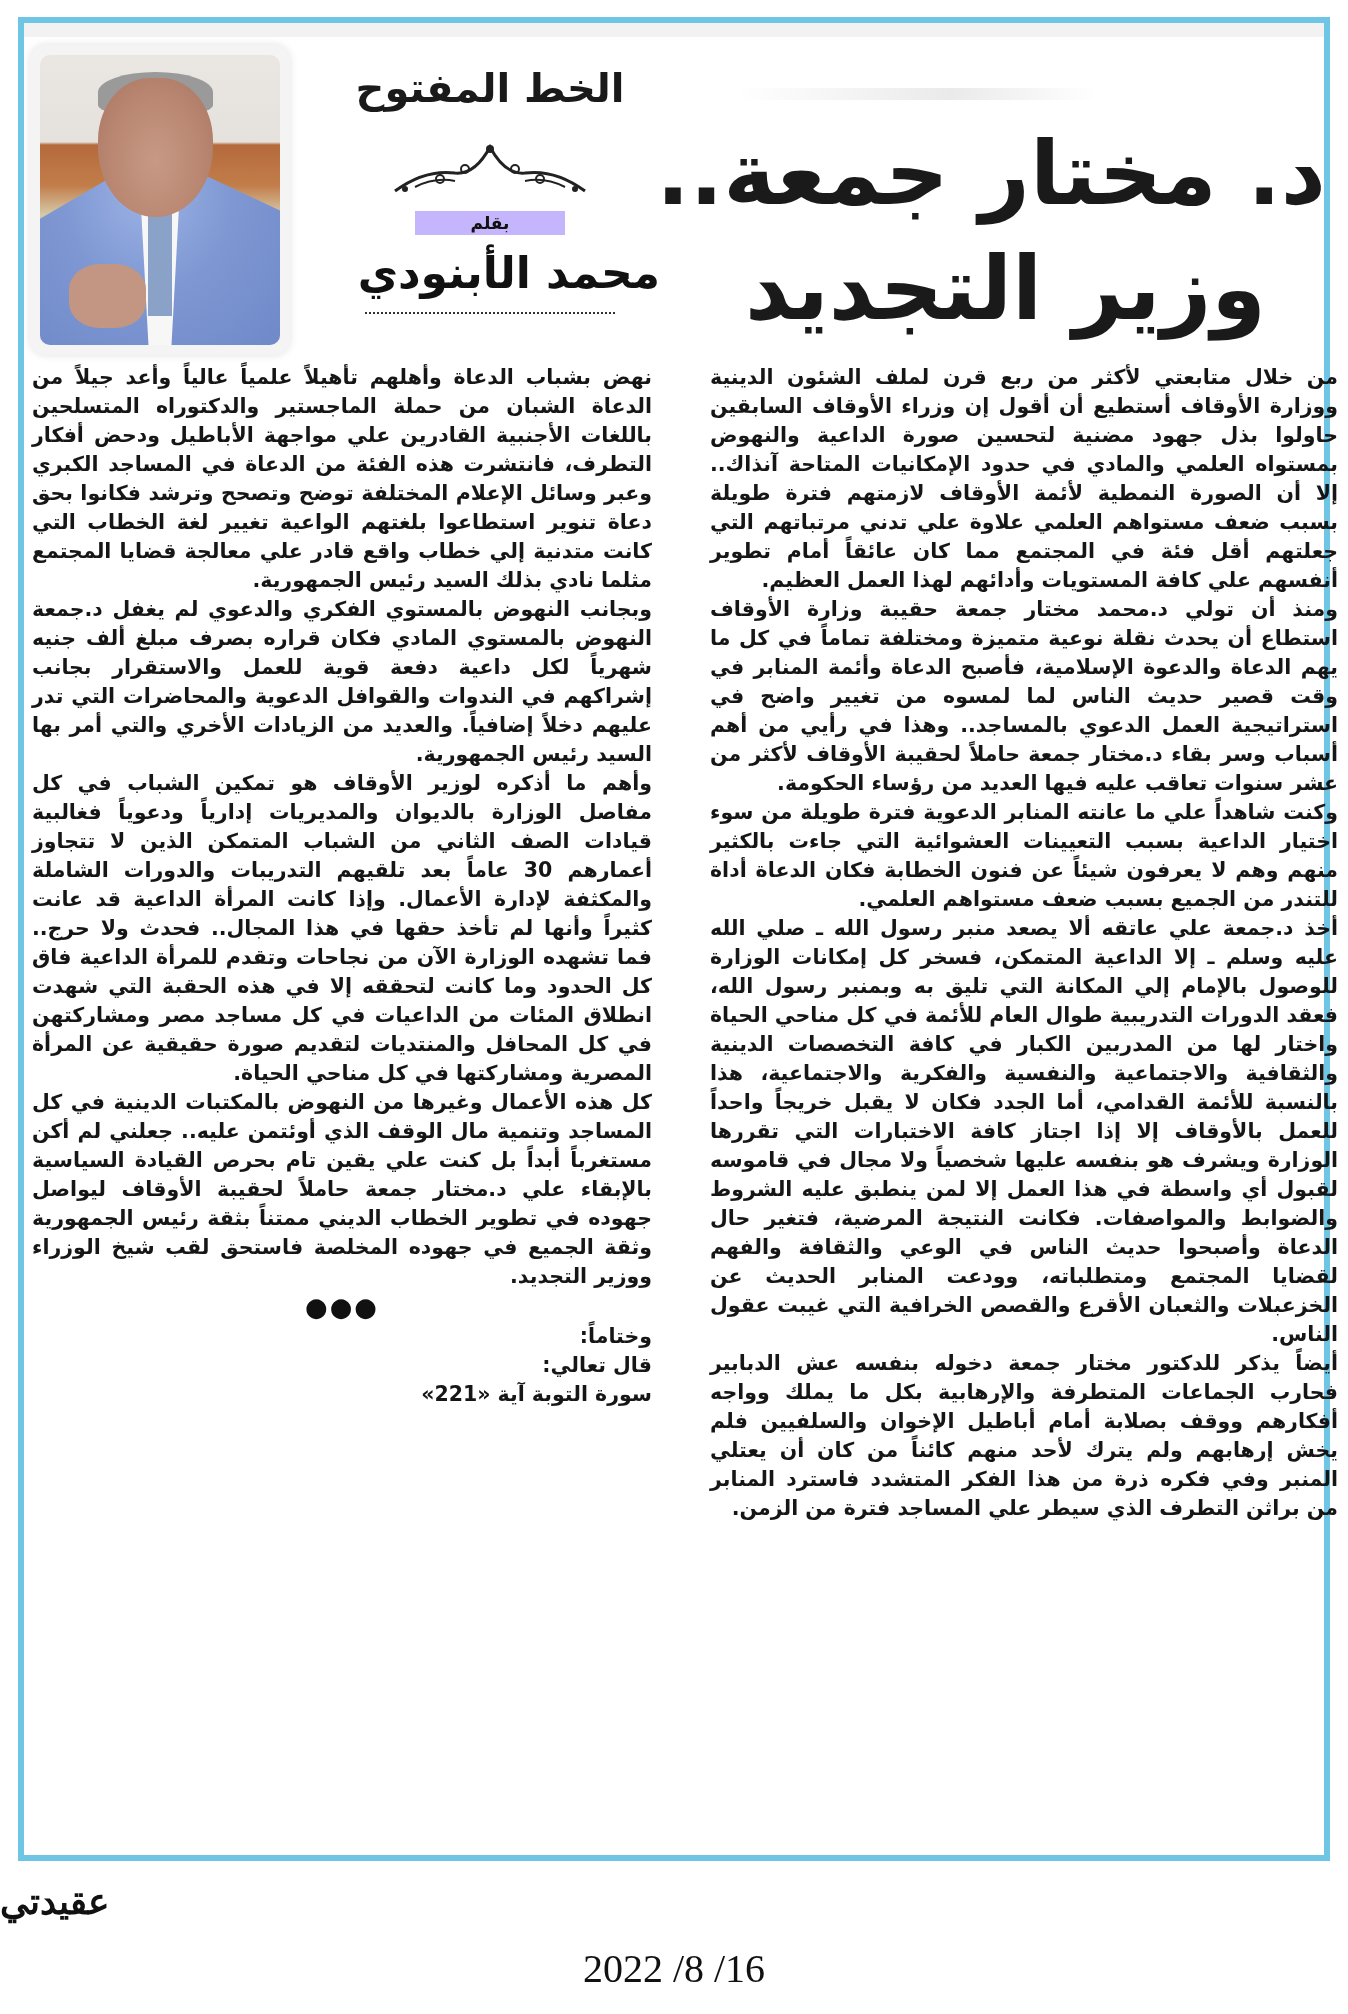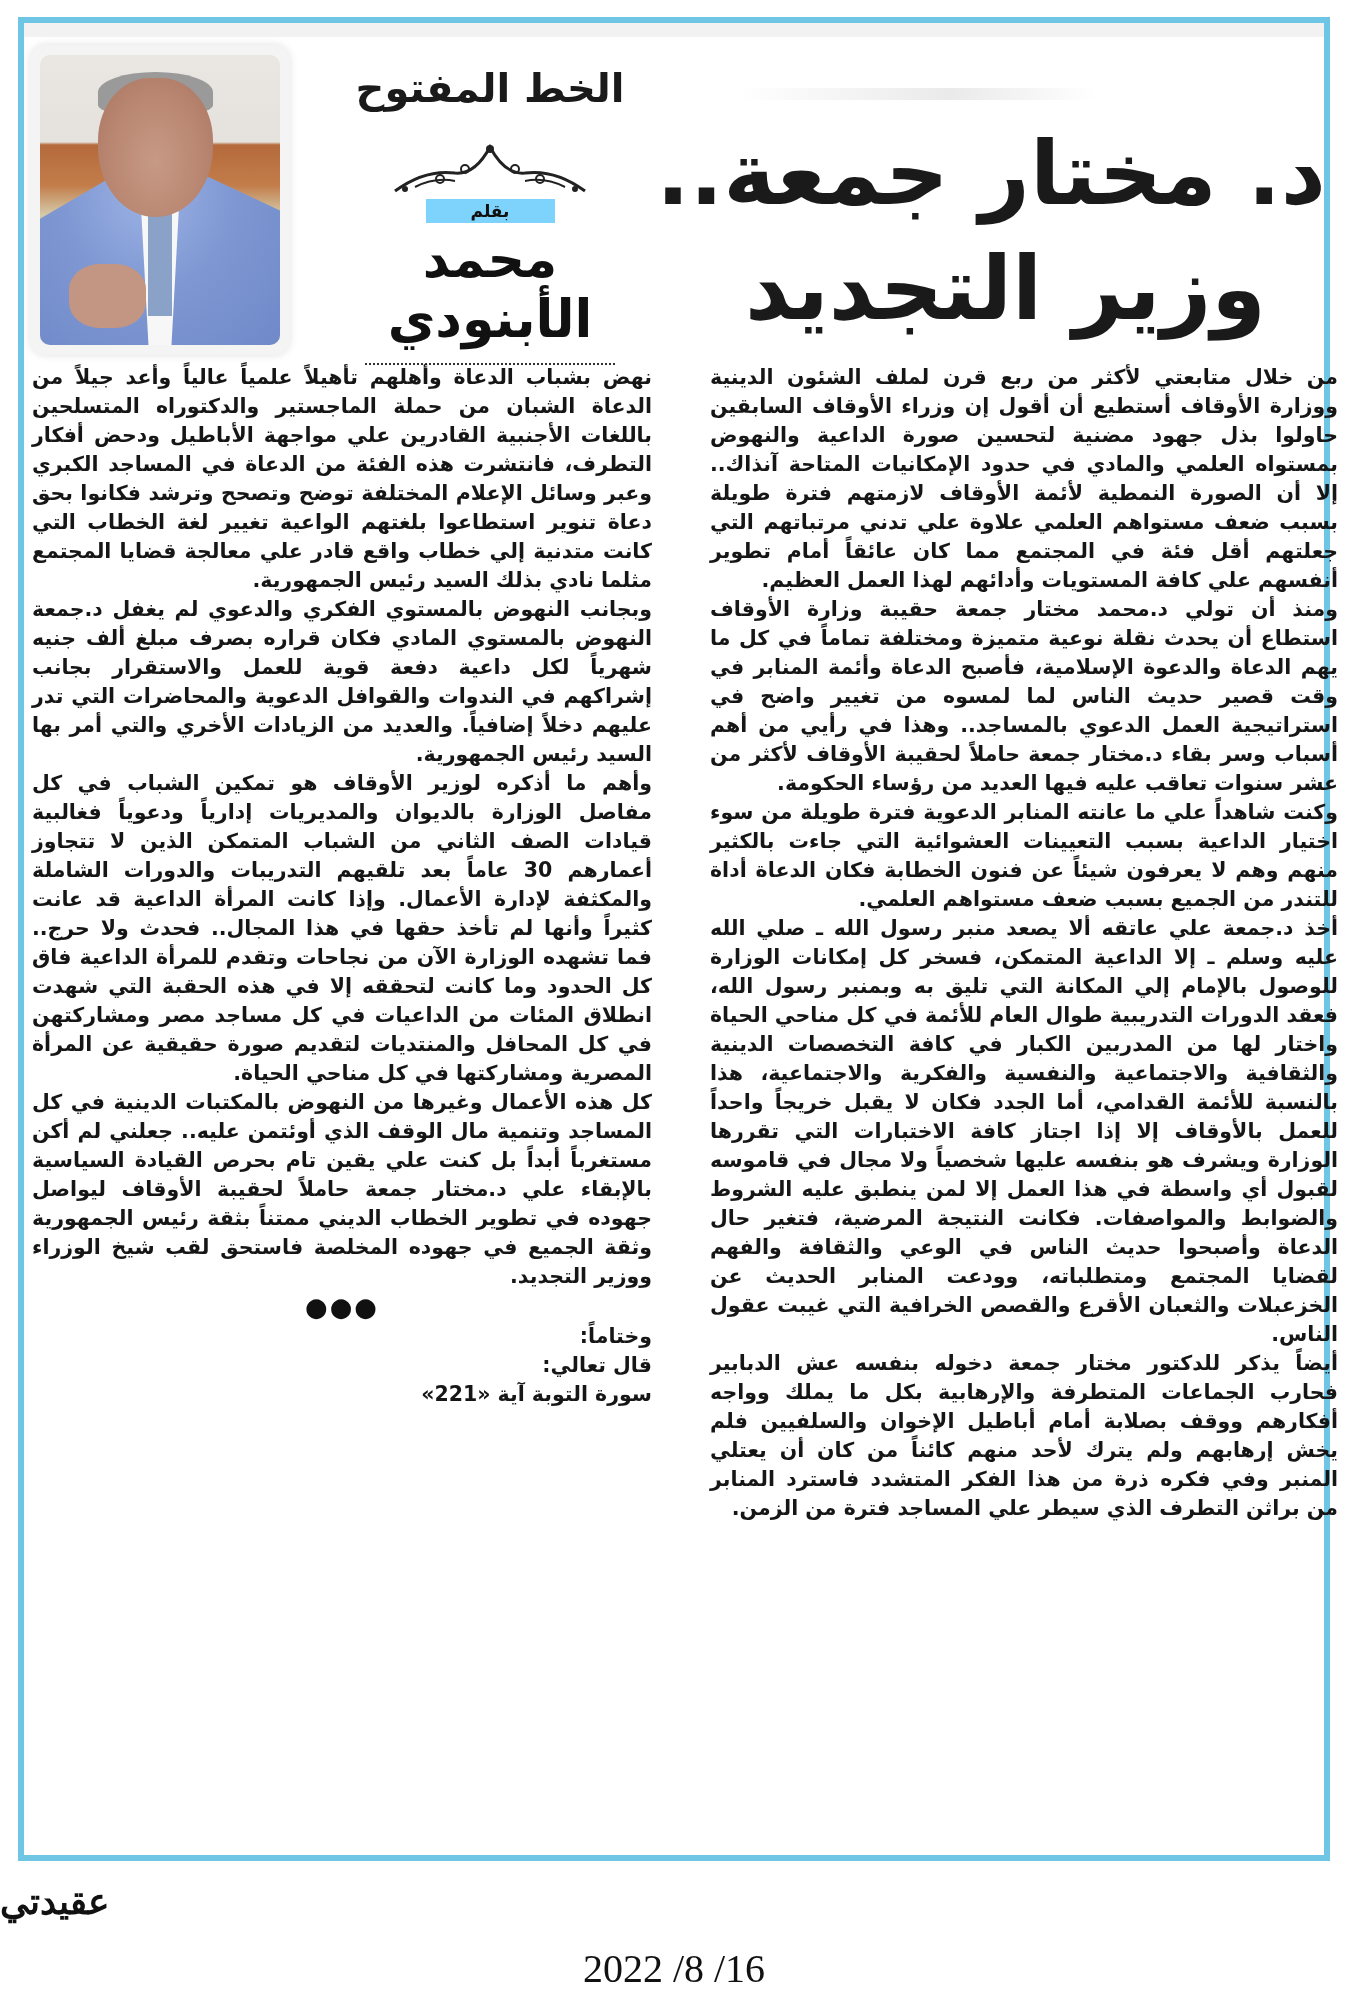--- a/index.html
+++ b/index.html
@@ -32,24 +32,24 @@
   .colhead {
     position: absolute; left: 320px; top: 40px; width: 340px; direction: rtl; text-align: center;
   }
   .colhead .section {
     font-weight: bold; font-size: 40px; color: #1a1a1a; margin-top: 25px; letter-spacing: -1px;
   }
   .colhead .ornament {
     margin: 28px auto 0; width: 210px; height: 60px;
   }
   .colhead .by {
-    margin: 0 auto; width: 129px; background: #7dd3fc; font-size: 17px; font-weight: bold; padding: 2px 0;
+    margin: 12px auto; width: 150px; background: #c4b5fd; font-size: 17px; font-weight: bold; padding: 2px 0;
   }
   .colhead .author {
-    font-weight: bold; font-size: 52px; margin-top: 6px; letter-spacing: -1px;
+    font-weight: bold; font-size: 44px; margin-top: 6px; letter-spacing: -1px; text-align: right;
   }
   .colhead .dots {
     margin: 12px auto 0; width: 250px; border-bottom: 2px dotted #333; height: 2px;
   }
   
   .photo {
     position: absolute; left: 30px; top: 45px; width: 260px; height: 310px;
     border-radius: 16px; background: #f4f4f4; box-shadow: 0 0 8px rgba(0,0,0,0.12);
     padding: 10px; box-sizing: border-box;
   }

